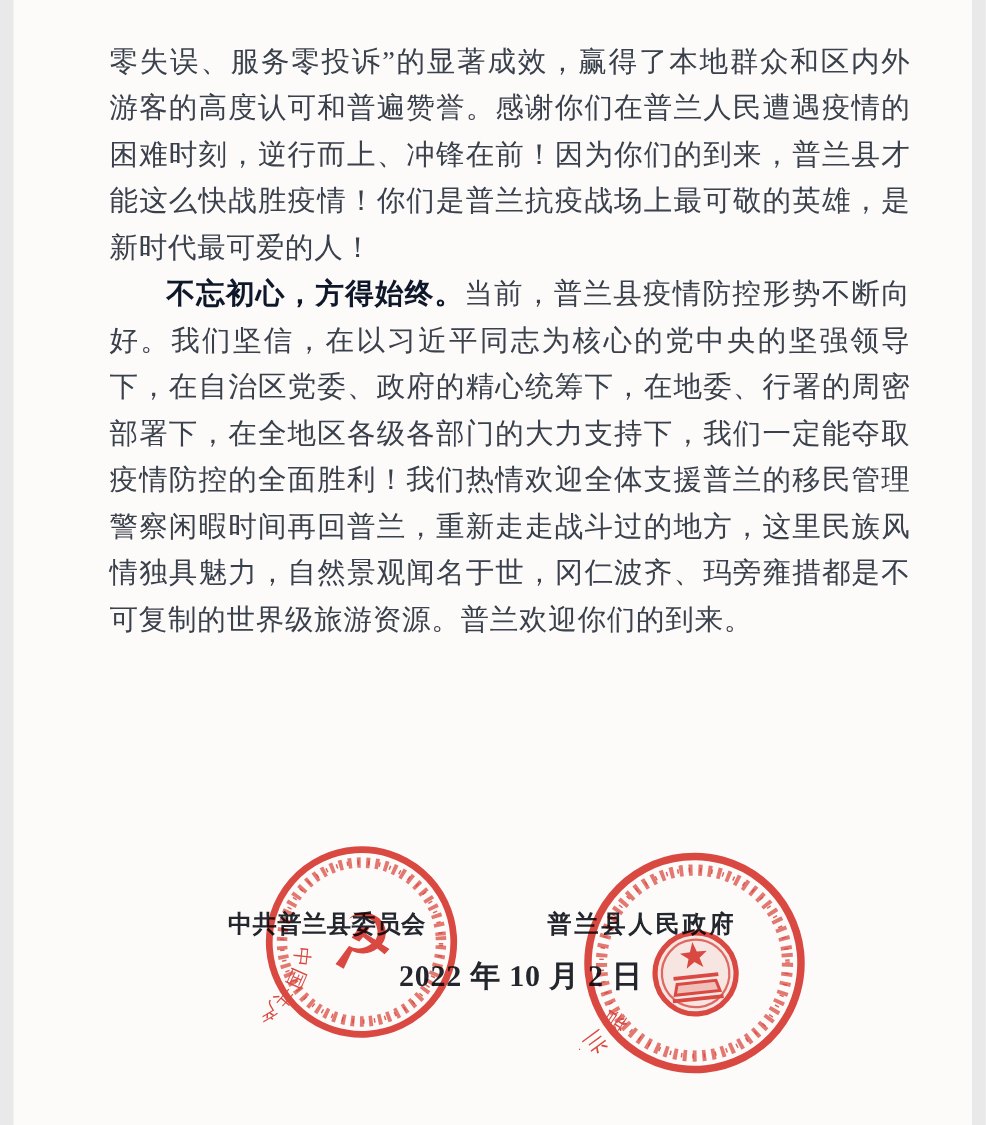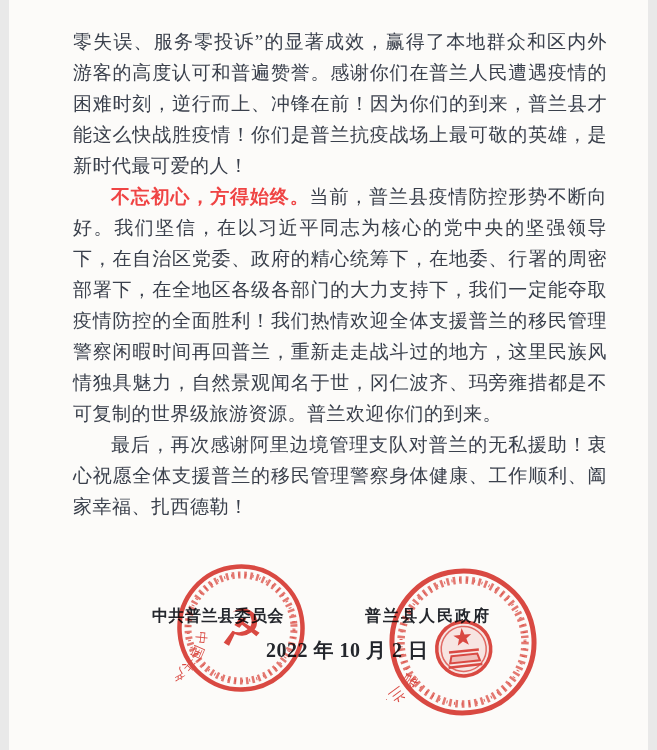--- a/index.html
+++ b/index.html
@@ -15,21 +15,21 @@
     position:absolute;
     left:64px;top:26px;width:534px;
     font-size:19px;
     line-height:31px;
     letter-spacing:0.5px;
     color:#3a404c;
     text-align:justify;
   }
   .para{margin:0;}
   .para.indent{text-indent:2em;}
-  .lead{font-weight:700;color:#ef4444;}
+  .lead{font-weight:700;color:#0f172a;}
   .sig{
     position:absolute;
     font-size:16px;
     font-weight:700;
     color:#23262c;
     white-space:nowrap;
     z-index:2;
   }
   .sig-left{left:143px;top:606px;letter-spacing:0.5px;}
   .sig-right{left:356px;top:606px;letter-spacing:2px;}
@@ -57,21 +57,20 @@
   .emblem-glyph{font-family:"DejaVu Sans",sans-serif;}
 </style>
 </head>
 <body>
 
 <div class="page">
 
   <div class="body-text">
     <p class="para"><span>零失误、服务零投诉”的显著成效，赢得了本地群众和区内外游客的高度认可和普遍赞誉。感谢你们在普兰人民遭遇疫情的困难时刻，逆行而上、冲锋在前！因为你们的到来，普兰县才能这么快战胜疫情！你们是普兰抗疫战场上最可敬的英雄，是新时代最可爱的人！</span></p>
     <p class="para indent"><span class="lead">不忘初心，方得始终。</span><span>当前，普兰县疫情防控形势不断向好。我们坚信，在以习近平同志为核心的党中央的坚强领导下，在自治区党委、政府的精心统筹下，在地委、行署的周密部署下，在全地区各级各部门的大力支持下，我们一定能夺取疫情防控的全面胜利！我们热情欢迎全体支援普兰的移民管理警察闲暇时间再回普兰，重新走走战斗过的地方，这里民族风情独具魅力，自然景观闻名于世，冈仁波齐、玛旁雍措都是不可复制的世界级旅游资源。普兰欢迎你们的到来。</span></p>
-    <p class="para indent"><span>最后，再次感谢阿里边境管理支队对普兰的无私援助！衷心祝愿全体支援普兰的移民管理警察身体健康、工作顺利、阖家幸福、扎西德勒！</span></p>
   </div>
 
   <div class="sig sig-left">中共普兰县委员会</div>
   <div class="sig sig-right">普兰县人民政府</div>
   <div class="date-line">2022 年 10 月 2 日</div>
 
   <svg class="seal seal-left" width="133" height="135" viewBox="0 0 133 135">
     <g transform="rotate(-4 66 67)">
       <circle cx="66" cy="67" r="61.5" fill="none" stroke="#d93a33" stroke-width="4.5"></circle>
       <circle cx="66" cy="67" r="53" fill="none" stroke="#dd4a41" stroke-width="7" stroke-dasharray="2.5 3.6" opacity="0.8"></circle>

